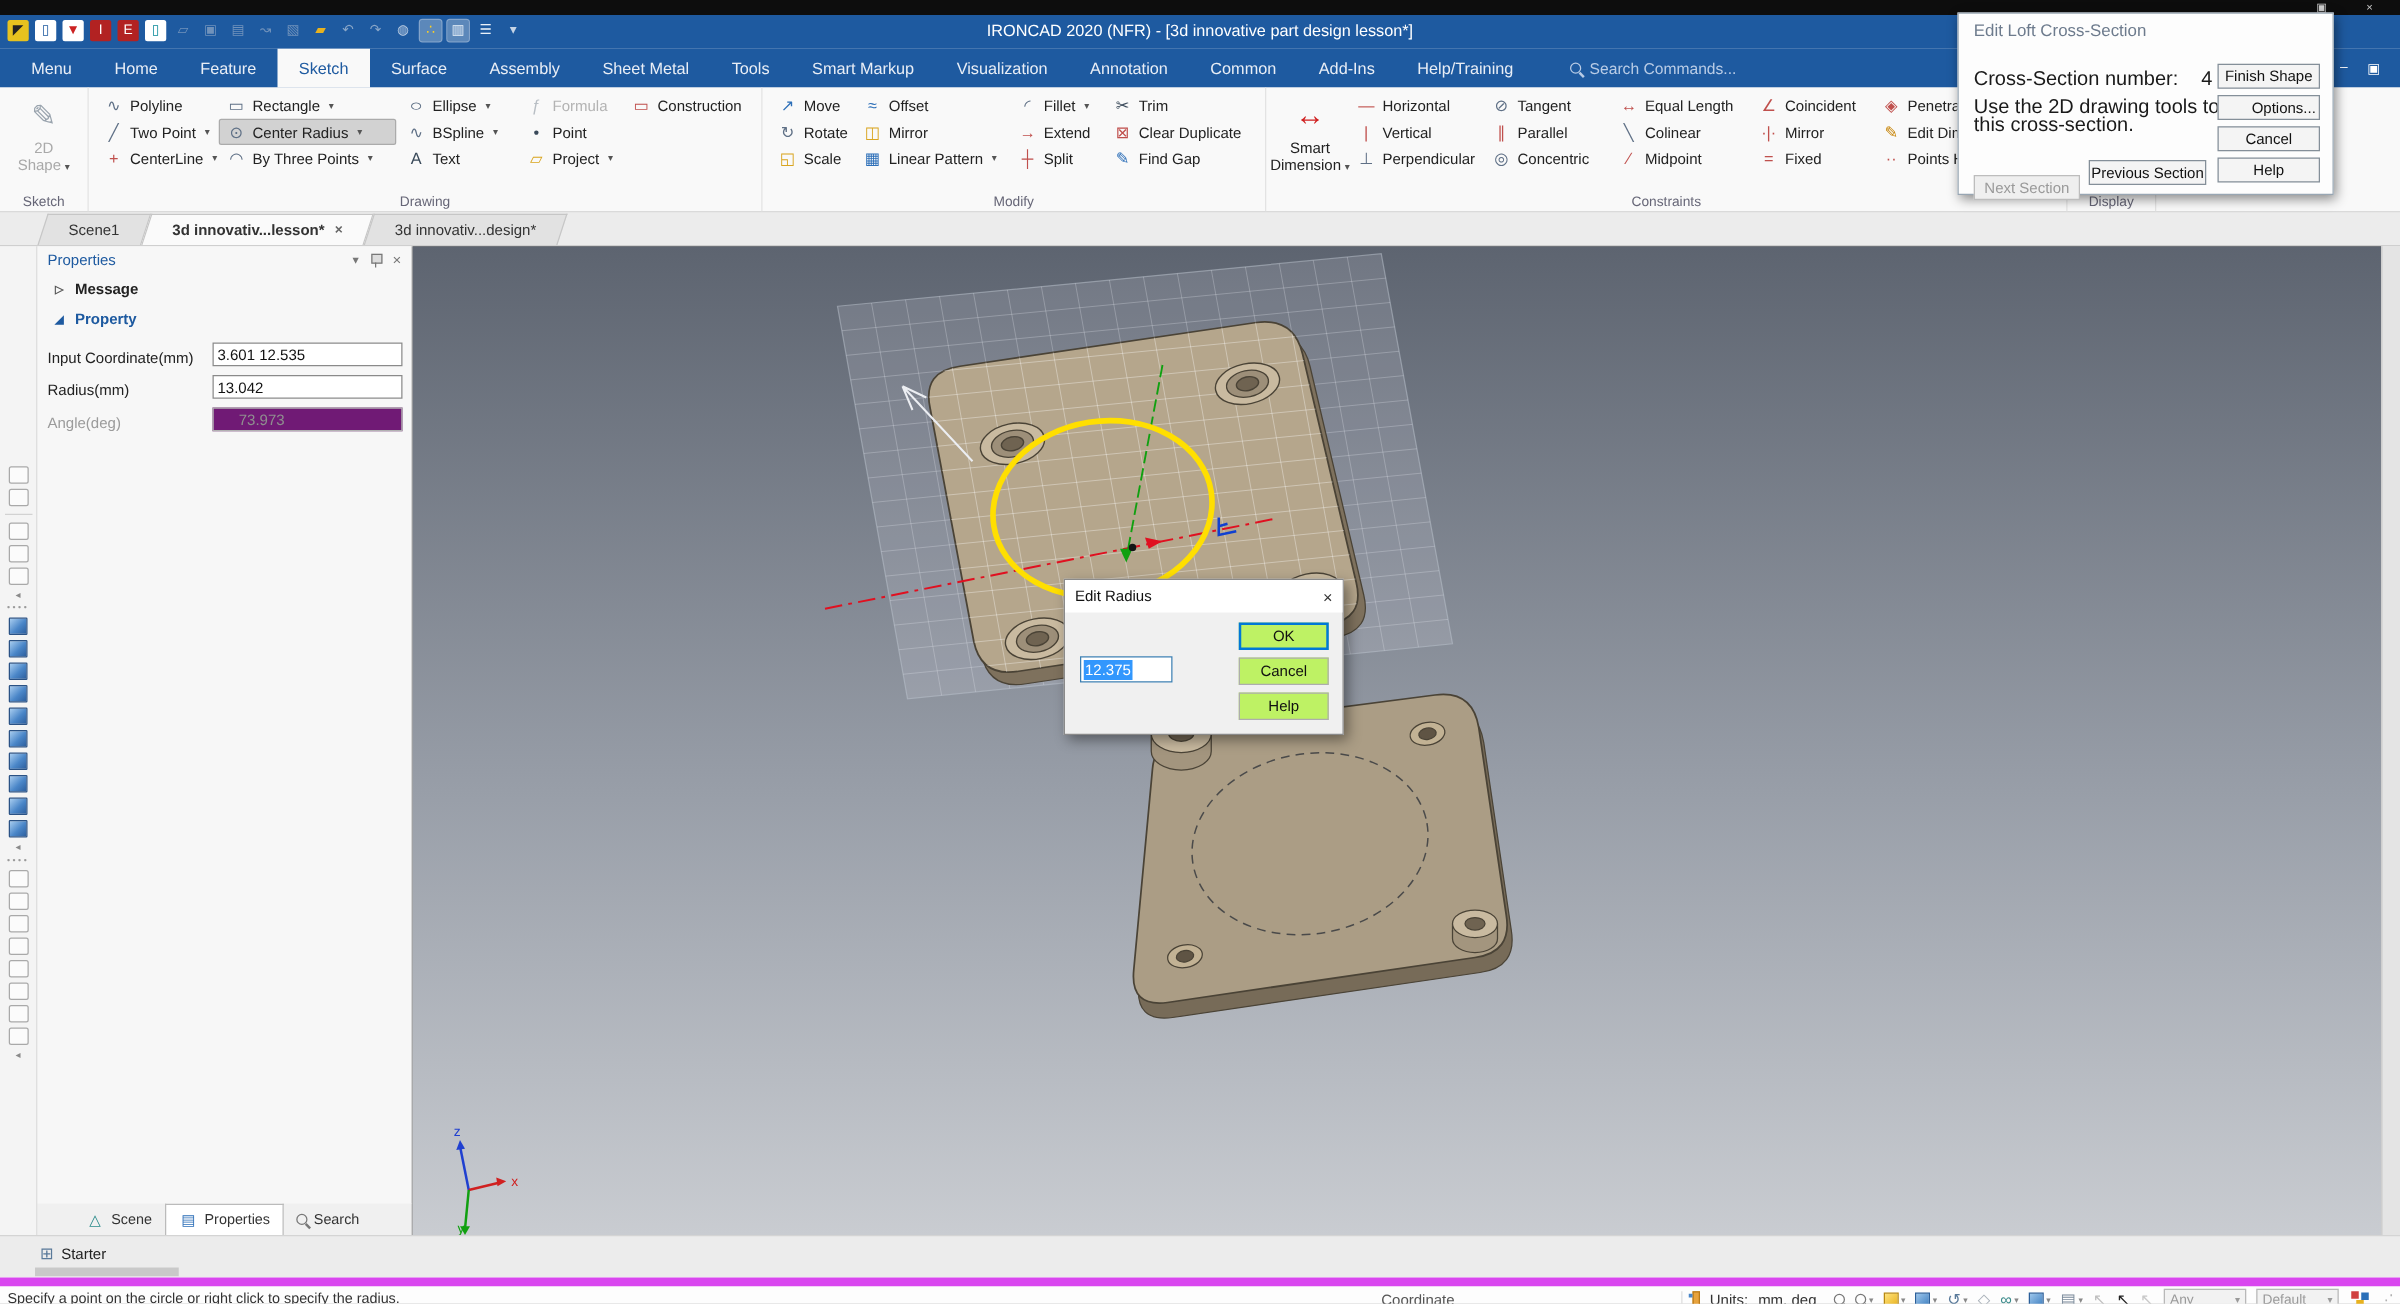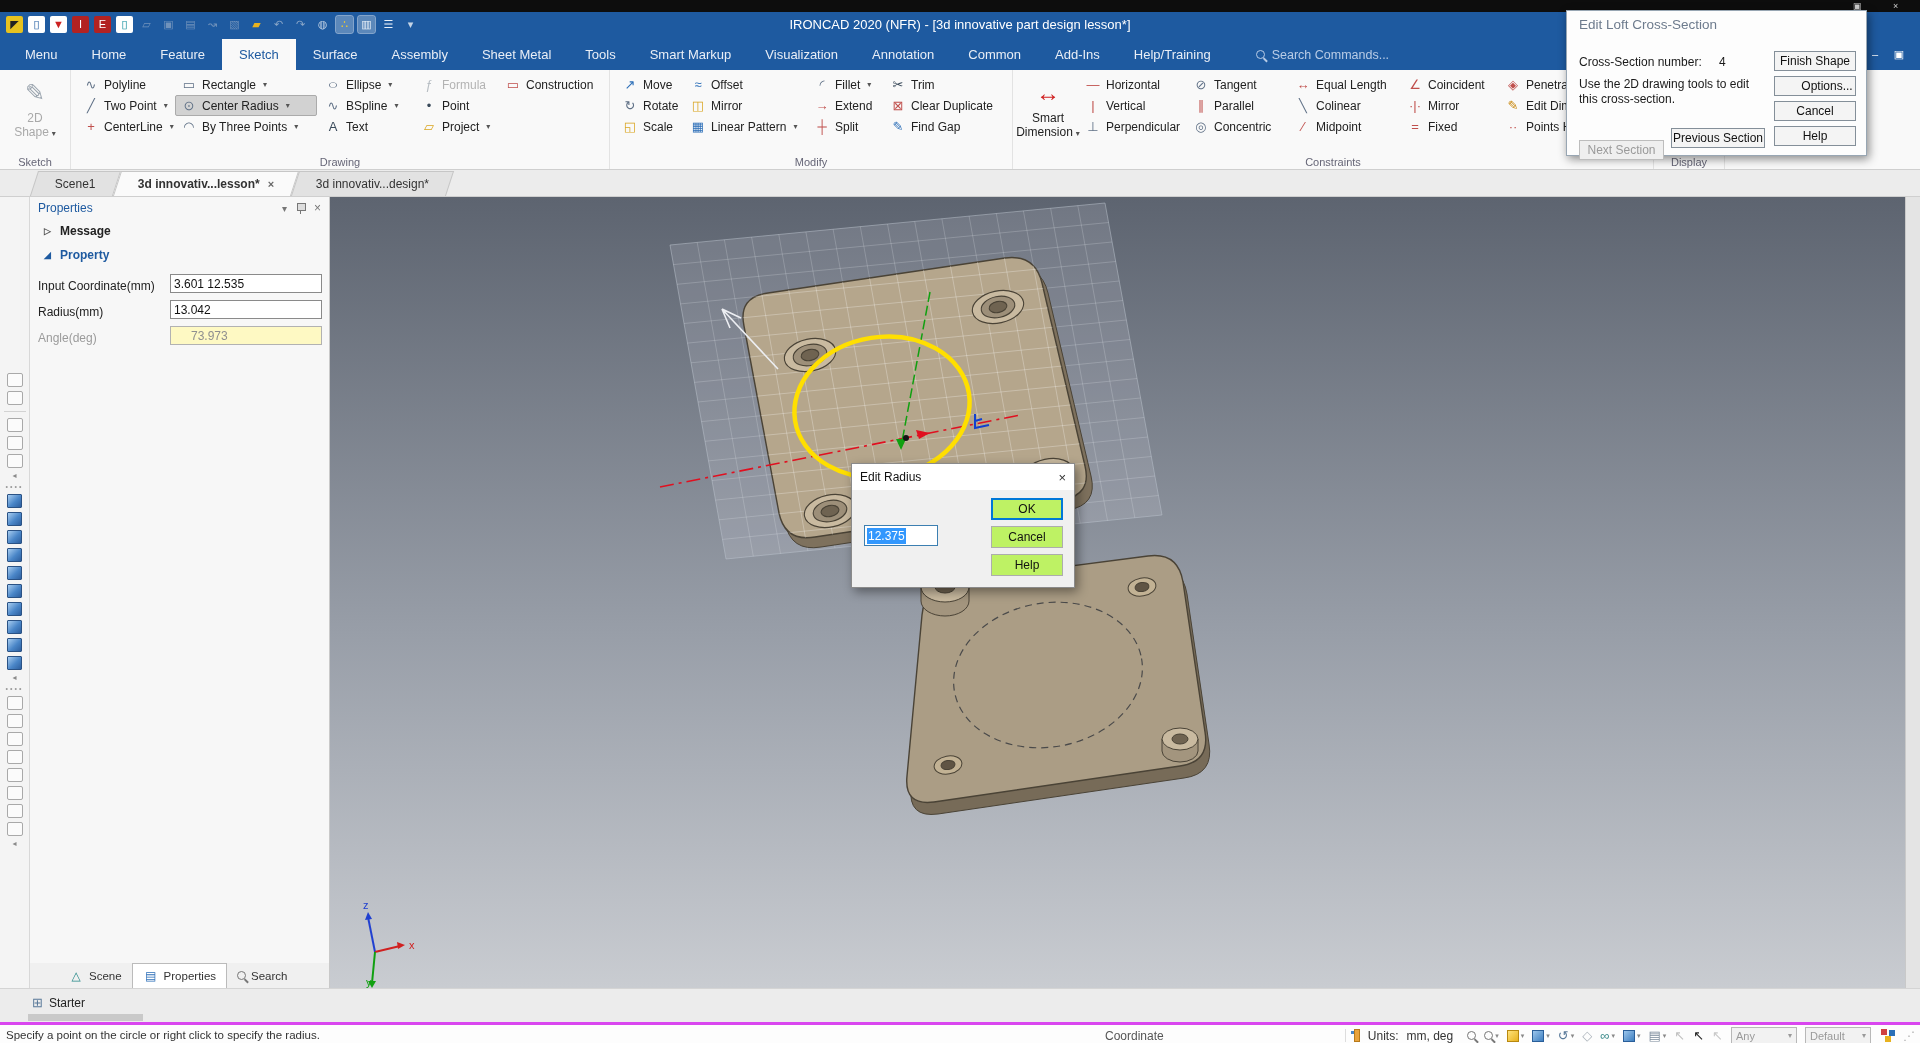--- a/index.html
+++ b/index.html
@@ -68,40 +68,40 @@
   .pin-icon { position:relative; width:9px; height:12px; display:inline-block; }
   .pin-icon::before { content:""; position:absolute; top:1px; left:1px; width:7px; height:6px; border:1px solid #777; background:#ddd; }
   .pin-icon::after { content:""; position:absolute; top:8px; left:4px; width:1px; height:4px; background:#777; }
   .tree-row { display:flex; align-items:center; gap:7px; padding-left:14px; height:24px; font-weight:bold; }
   .tree-row .tw { font-size:9px; color:#555; width:9px; }
   .tree-row.prop-row { color:#1e5aa0; }
   .field-row { display:flex; align-items:flex-end; height:26px; padding-left:8px; }
   .field-row .flabel { width:132px; font-size:12px; color:#222; }
   .field-row input { width:152px; height:19px; border:1px solid #8a8a8a; font-family:inherit; font-size:12px; padding:0 3px; background:#fff; color:#111; }
   .field-row.disabled .flabel { color:#9b9b9b; }
-  .field-row.disabled input { background:#fef9c3; color:#8f8f8f; border-color:#b2b2b2;padding-left:20px; }
+  .field-row.disabled input { background:#701a75; color:#8f8f8f; border-color:#b2b2b2;padding-left:20px; }
   .check-row { display:flex; align-items:center; gap:7px; height:21px; padding-left:10px; font-size:12px; }
   .checkbox { width:13px; height:13px; border:1px solid #555; background:#fff; display:flex; align-items:center; justify-content:center; font-size:11px; color:#222; line-height:1; }
 
   
   #panel-tabs { left:30px; top:963px; width:300px; height:25px; background:#f0f0f0; border-right:1px solid #c9c9c9; display:flex; align-items:stretch; padding-left:28px; }
   .ptab { display:flex; align-items:center; gap:5px; padding:0 10px; font-size:11.5px; color:#333; }
   .ptab.active { background:#fff; border:1px solid #bbb; border-bottom:none; }
   .ptab .picon { font-size:12px; color:#3a7a9a; }
 
   
   #viewport { left:330px; top:197px; width:1575px; height:791px; background:#666; }
   #right-strip { left:1905px; top:197px; width:15px; height:791px; background:#e4e4e4; border-left:1px solid #c9c9c9; }
 
   
   #starter-row { left:0; top:988px; width:1920px; height:34px; background:#ececec; border-top:1px solid #d4d4d4; }
   #starter-tab { position:absolute; left:24px; top:4px; display:flex; align-items:center; gap:6px; font-size:12px; color:#222; padding:2px 8px; }
   #starter-tab .sticon { color:#5a7a9a; font-size:13px; }
   #starter-indicator { position:absolute; left:28px; top:25px; width:115px; height:7px; background:#c9c9c9; }
-  #statusbar { left:0; top:1022px; width:1920px; height:21px; background:#fdfdfd; border-top:3px solid #d946ef; }
+  #statusbar { left:0; top:1022px; width:1920px; height:21px; background:#fdfdfd; border-top:7px solid #d946ef; }
   #status-msg { position:absolute; left:6px; top:4px; font-size:11.5px; color:#333; }
   #coordinate-label { position:absolute; left:1105px; top:4px; font-size:12px; color:#555; }
   #status-right { position:absolute; right:5px; top:1px; height:19px; display:flex; align-items:center; gap:8px; }
   #status-right .sep { width:1px; height:13px; background:#ddd; }
   .ruler-icon { width:6px; height:13px; background:#e8a33d; border:1px solid #b87a1a; position:relative; }
   .ruler-icon::before { content:""; position:absolute; left:-4px; top:1px; width:3px; height:3px; background:#4a86c8; }
   .cube-y { width:12px; height:12px; background:linear-gradient(135deg,#ffe27a,#e8b21f); border:1px solid #b8880f; }
   .cube-b { width:12px; height:12px; background:linear-gradient(135deg,#9cc6ec,#3f7fc0); border:1px solid #2a5f9a; }
   .sicon { display:inline-flex; align-items:center; justify-content:center; font-size:13px; line-height:1; }
   .status-select { width:66px; height:17px; border:1px solid #b8b8b8; background:#f2f2f2; color:#9a9a9a; font-size:11px; display:flex; align-items:center; justify-content:space-between; padding:0 4px; }
@@ -114,21 +114,21 @@
   #edit-radius .dlg-title { height:26px; background:#fff; display:flex; align-items:center; padding:0 8px; font-size:12px; color:#111; }
   #edit-radius .dlg-close { margin-left:auto; font-size:13px; color:#333; }
   #er-input { position:absolute; left:12px; top:61px; width:74px; height:21px; background:#fff; border:1px solid #3c7fb1; font-size:12px; display:flex; align-items:center; padding-left:2px; }
   #er-input .selected { background:#3297fd; color:#fff; padding:1px 1px; }
   .win-btn { position:absolute; width:72px; height:22px; background:#bef264; border:1px solid #adadad; font-size:12px; display:flex; align-items:center; justify-content:center; color:#111; }
   .win-btn.default { border:2px solid #0078d7; }
 
   
   #edit-loft { left:1566px; top:10px; width:301px; height:146px; background:#fdfdfd; border:1px solid #98a6b3; box-shadow:2px 3px 9px rgba(0,0,0,.45); z-index:60; }
   #edit-loft .lt-title { padding:6px 0 0 12px; font-size:13.5px; color:#6d7b8d; }
-  #edit-loft .lt-row { position:absolute; left:12px; font-size:12px; color:#1a1a1a; }
+  #edit-loft .lt-row { position:absolute; left:12px; font-size:16px; color:#1a1a1a; }
   .loft-btn { position:absolute; left:207px; width:82px; height:20px; background:#f4f4f4; border:1px solid #848f99; font-size:12px; display:flex; align-items:center; justify-content:center; color:#111; }
   .loft-bottom-btn { position:absolute; height:20px; background:#f4f4f4; border:1px solid #848f99; font-size:12px; display:flex; align-items:center; justify-content:center; color:#111; }
   .loft-bottom-btn.disabled { color:#9a9a9a; border-color:#bdbdbd; background:#efefef; }
 </style>
 </head>
 <body>
 
 <div id="top-strip" class="abs">
   <span class="tsc" style="left:1853px">▣</span>
   <span class="tsc" style="left:1893px">×</span>

